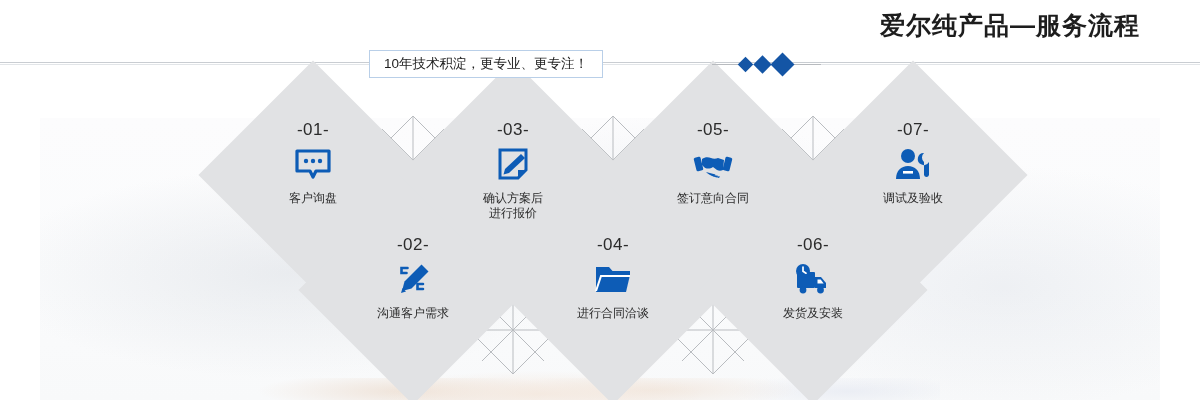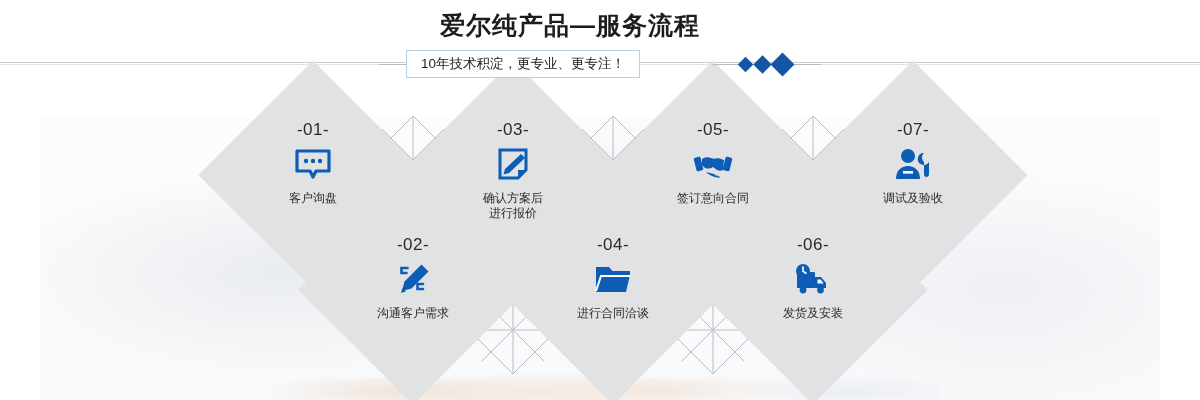--- a/index.html
+++ b/index.html
@@ -67,39 +67,38 @@
   .hdr-rule.second {
     top: 64px;
     background: #e2e5e8;
   }
 
   .title {
     position: absolute;
     left: 0;
     top: 8px;
     width: 1140px;
-    text-align: center;
+    text-align: right;
     font-size: 25px;
     font-weight: bold;
     letter-spacing: 1px;
     color: #1d1d1d;
     line-height: 34px;
     white-space: nowrap;
   }
 
   .sub-wrap {
     position: absolute;
     left: 0;
     top: 50px;
     width: 972px;
     height: 28px;
     display: flex;
     align-items: center;
     justify-content: center;
-    margin-left: 37px;
   }
   .sub-box {
     border: 1px solid #b9cfe8;
     background: #ffffff;
     height: 26px;
     line-height: 26px;
     padding: 0 14px;
     font-size: 13.5px;
     color: #1d1d1d;
     white-space: nowrap;

